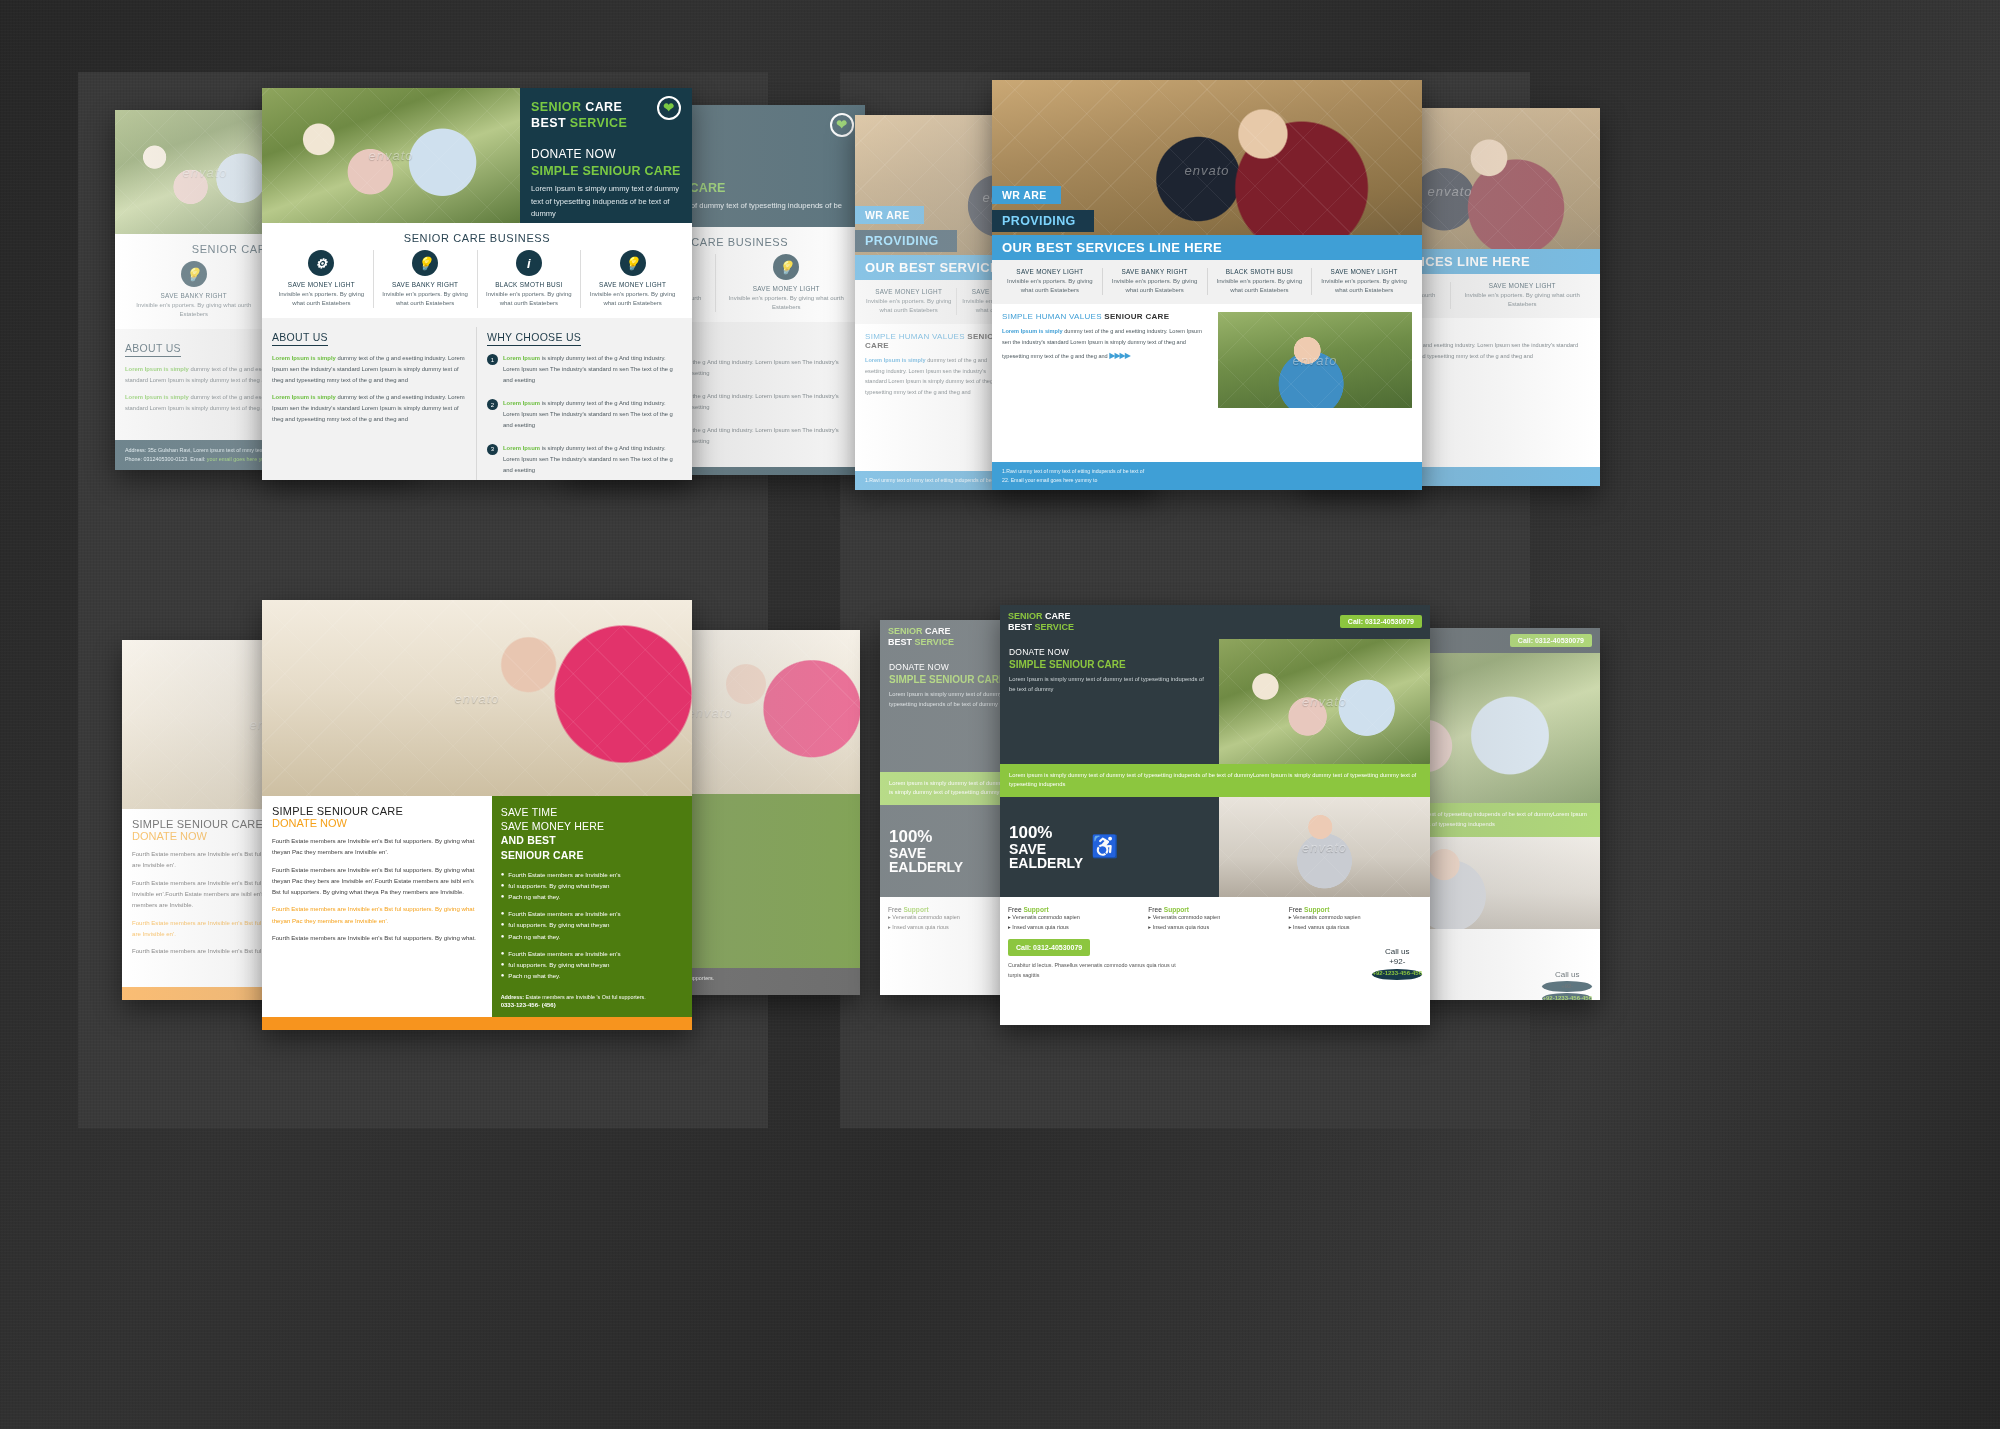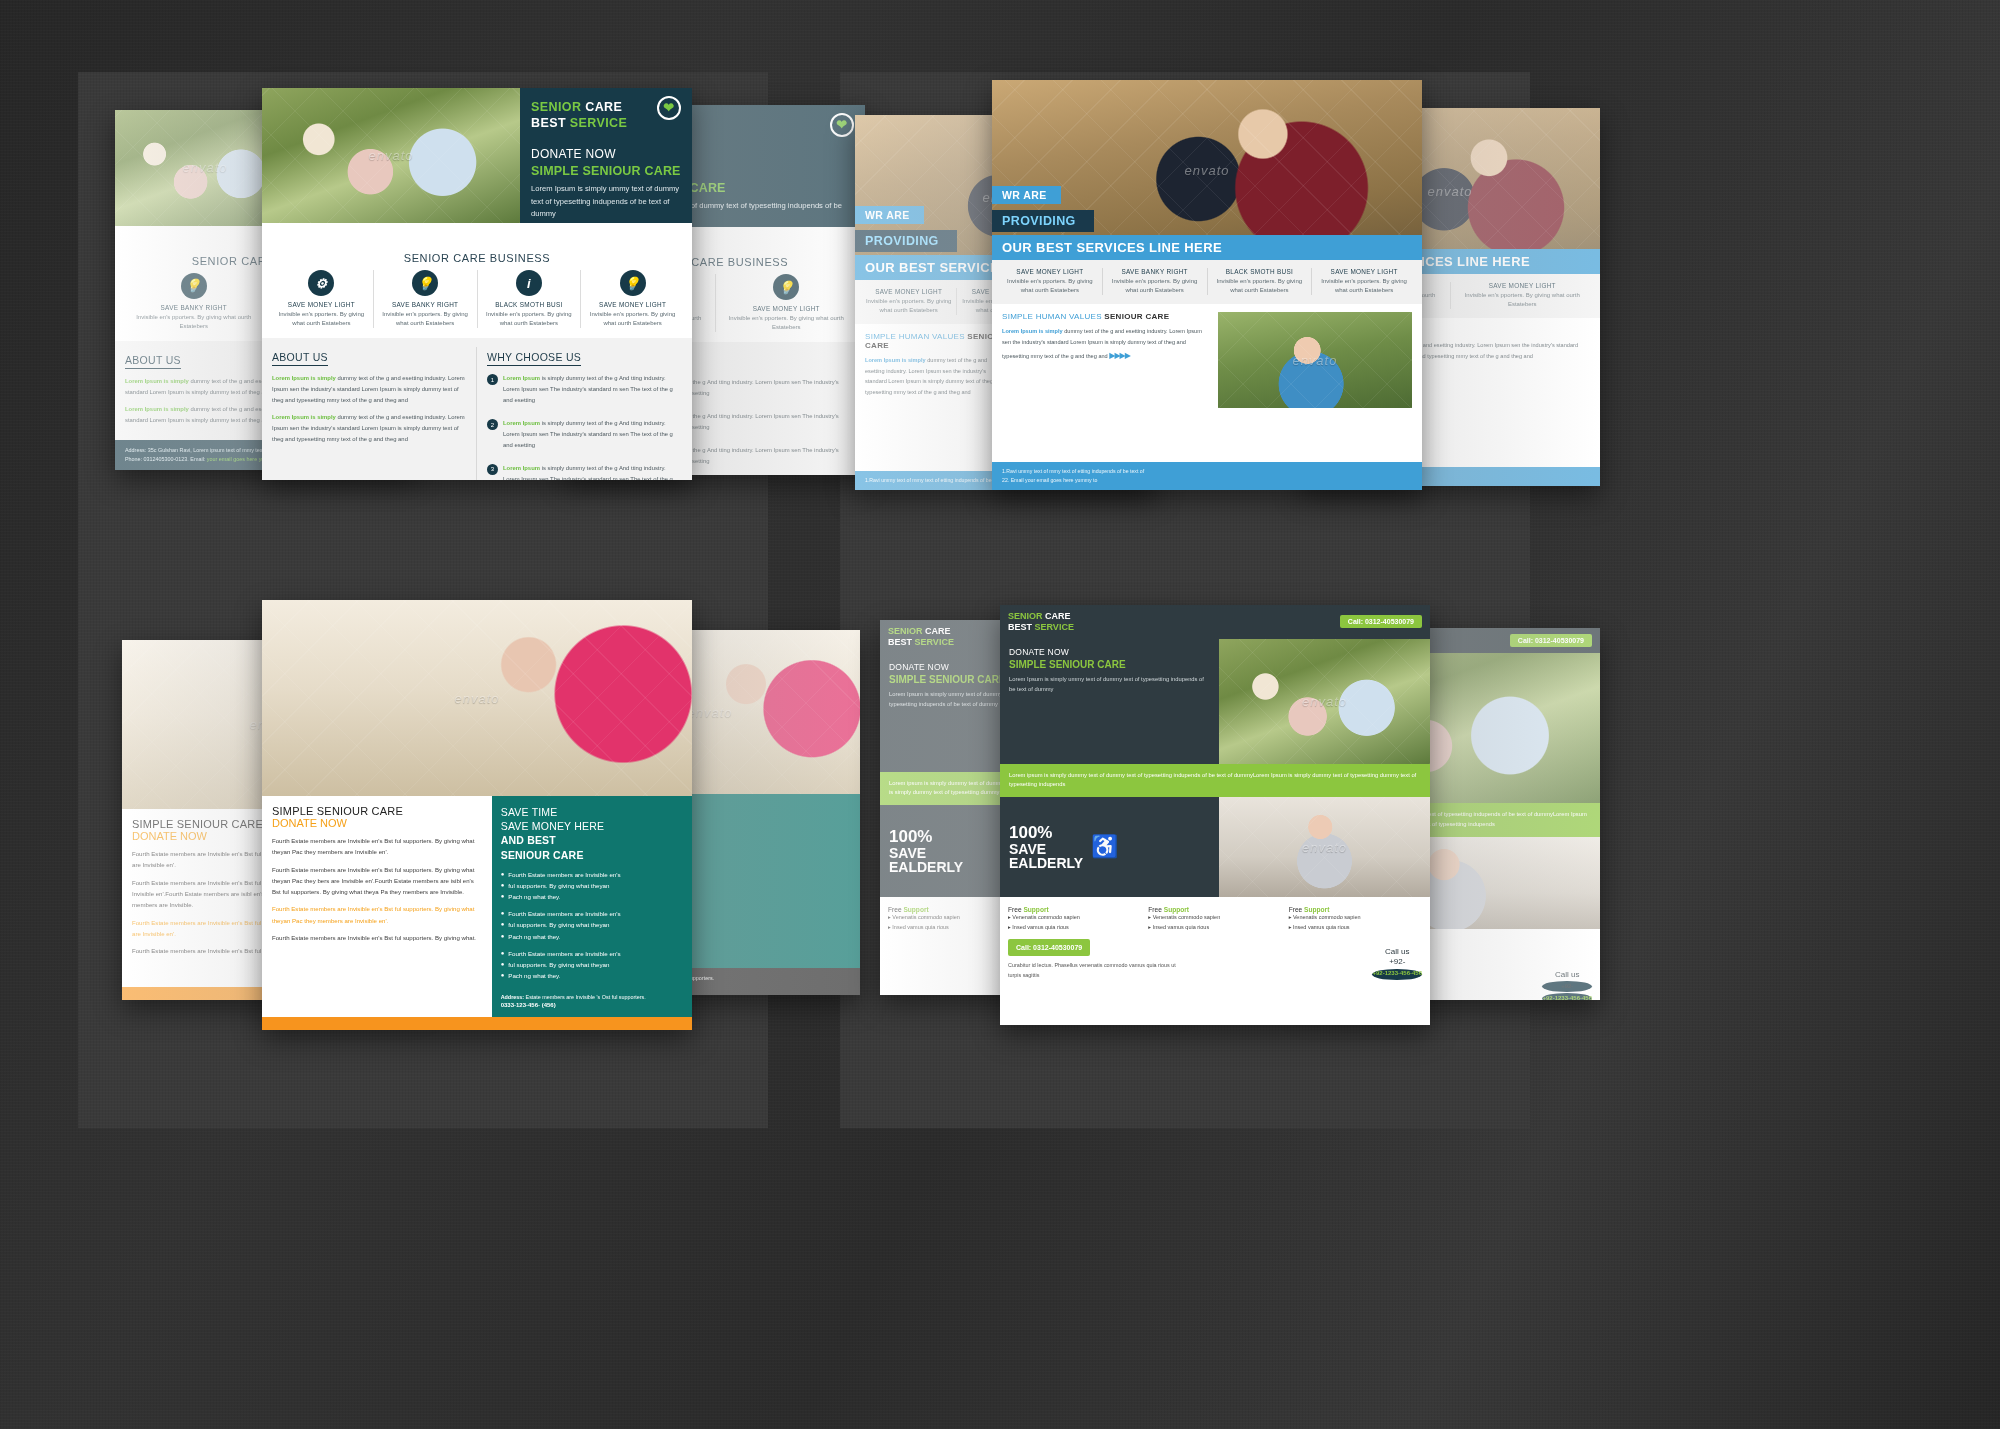--- a/index.html
+++ b/index.html
@@ -111,21 +111,21 @@
   .tl-ttl .w{ color:#fff; }
   .heart-badge{
     width:24px;height:24px;border-radius:50%;border:2px solid #fff;
     display:inline-flex;align-items:center;justify-content:center;color:#7ac943;font-size:13px;
     float:right;margin-top:-4px;
   }
   .tl-donate{ color:#fff; font-size:12px; margin-top:16px; letter-spacing:.3px;}
   .tl-simple{ color:#7ac943; font-size:12.5px; font-weight:bold; margin-top:3px; letter-spacing:.2px;}
   .tl-body{ color:#dfe8ec; font-size:7.6px; line-height:1.65; margin-top:5px; }
 
-  .biz-title{ text-align:center; font-size:11px; color:#2b4553; letter-spacing:.6px; padding:9px 0 6px;margin-top:20px; }
+  .biz-title{ text-align:center; font-size:11px; color:#2b4553; letter-spacing:.6px; padding:9px 0 6px; }
   .icons{ display:flex; padding:0 8px 10px; }
   .icons .col{ flex:1; text-align:center; padding:0 4px; border-right:1px solid #dcdcdc; }
   .icons .col:last-child{ border-right:none; }
   .ic{
     width:26px;height:26px;border-radius:50%;background:#173a48;color:#fff;
     display:flex;align-items:center;justify-content:center;margin:0 auto 5px;font-size:13px;font-style:italic;font-weight:bold;
   }
   .ic-lab{ font-size:6.4px; color:#24414f; letter-spacing:.3px; margin-bottom:2px;}
   .ic-txt{ font-size:6px; color:#5d6b72; line-height:1.5; }
 
@@ -162,21 +162,21 @@
   .bl-footer div{ font-size:5.2px; color:#eaf5fb; line-height:1.7;}
 
   
   .f-or .photo{ height:47%; }
   .or-body{ display:flex; flex:1; }
   .or-left{ flex:1.15; padding:9px 10px; background:#fff;}
   .or-t1{ font-size:11px; color:#222; letter-spacing:.2px;}
   .or-t2{ font-size:11px; color:#f5a11a; margin-bottom:6px;}
   .or-p{ font-size:6.1px; line-height:1.85; color:#3d3d3d; margin-bottom:6px;}
   .or-p.hl{ color:#f5a11a; }
-  .or-right{ flex:1; background:#0f766e; padding:9px 9px; color:#fff; position:relative;}
+  .or-right{ flex:1; background:#4d7c0f; padding:9px 9px; color:#fff; position:relative;}
   .or-h{ font-size:10.5px; line-height:1.35; letter-spacing:.2px;}
   .or-h .bold{ font-weight:bold; }
   .or-li{ font-size:6.2px; line-height:1.8; display:flex; gap:4px; }
   .or-li .dot{ font-size:6px; }
   .orange-bar{ height:13px; background:#f7941e; }
   .or-addr{ font-size:5.4px; line-height:1.7; color:#fff; }
   .or-phone{ color:#fff; font-weight:bold; font-size:6px; }
 
   
   .f-gr .topbar{ background:#2f3b41; display:flex; align-items:center; justify-content:space-between; padding:6px 8px;}

